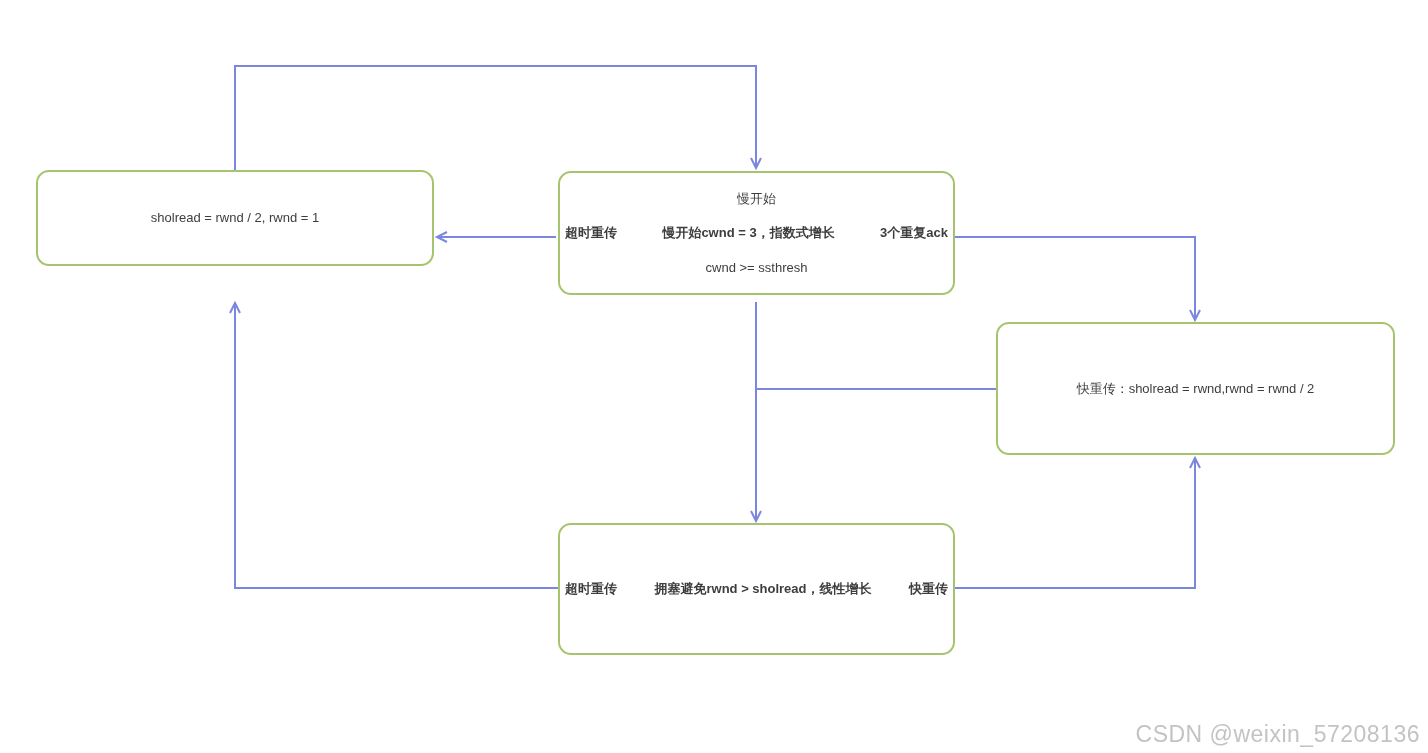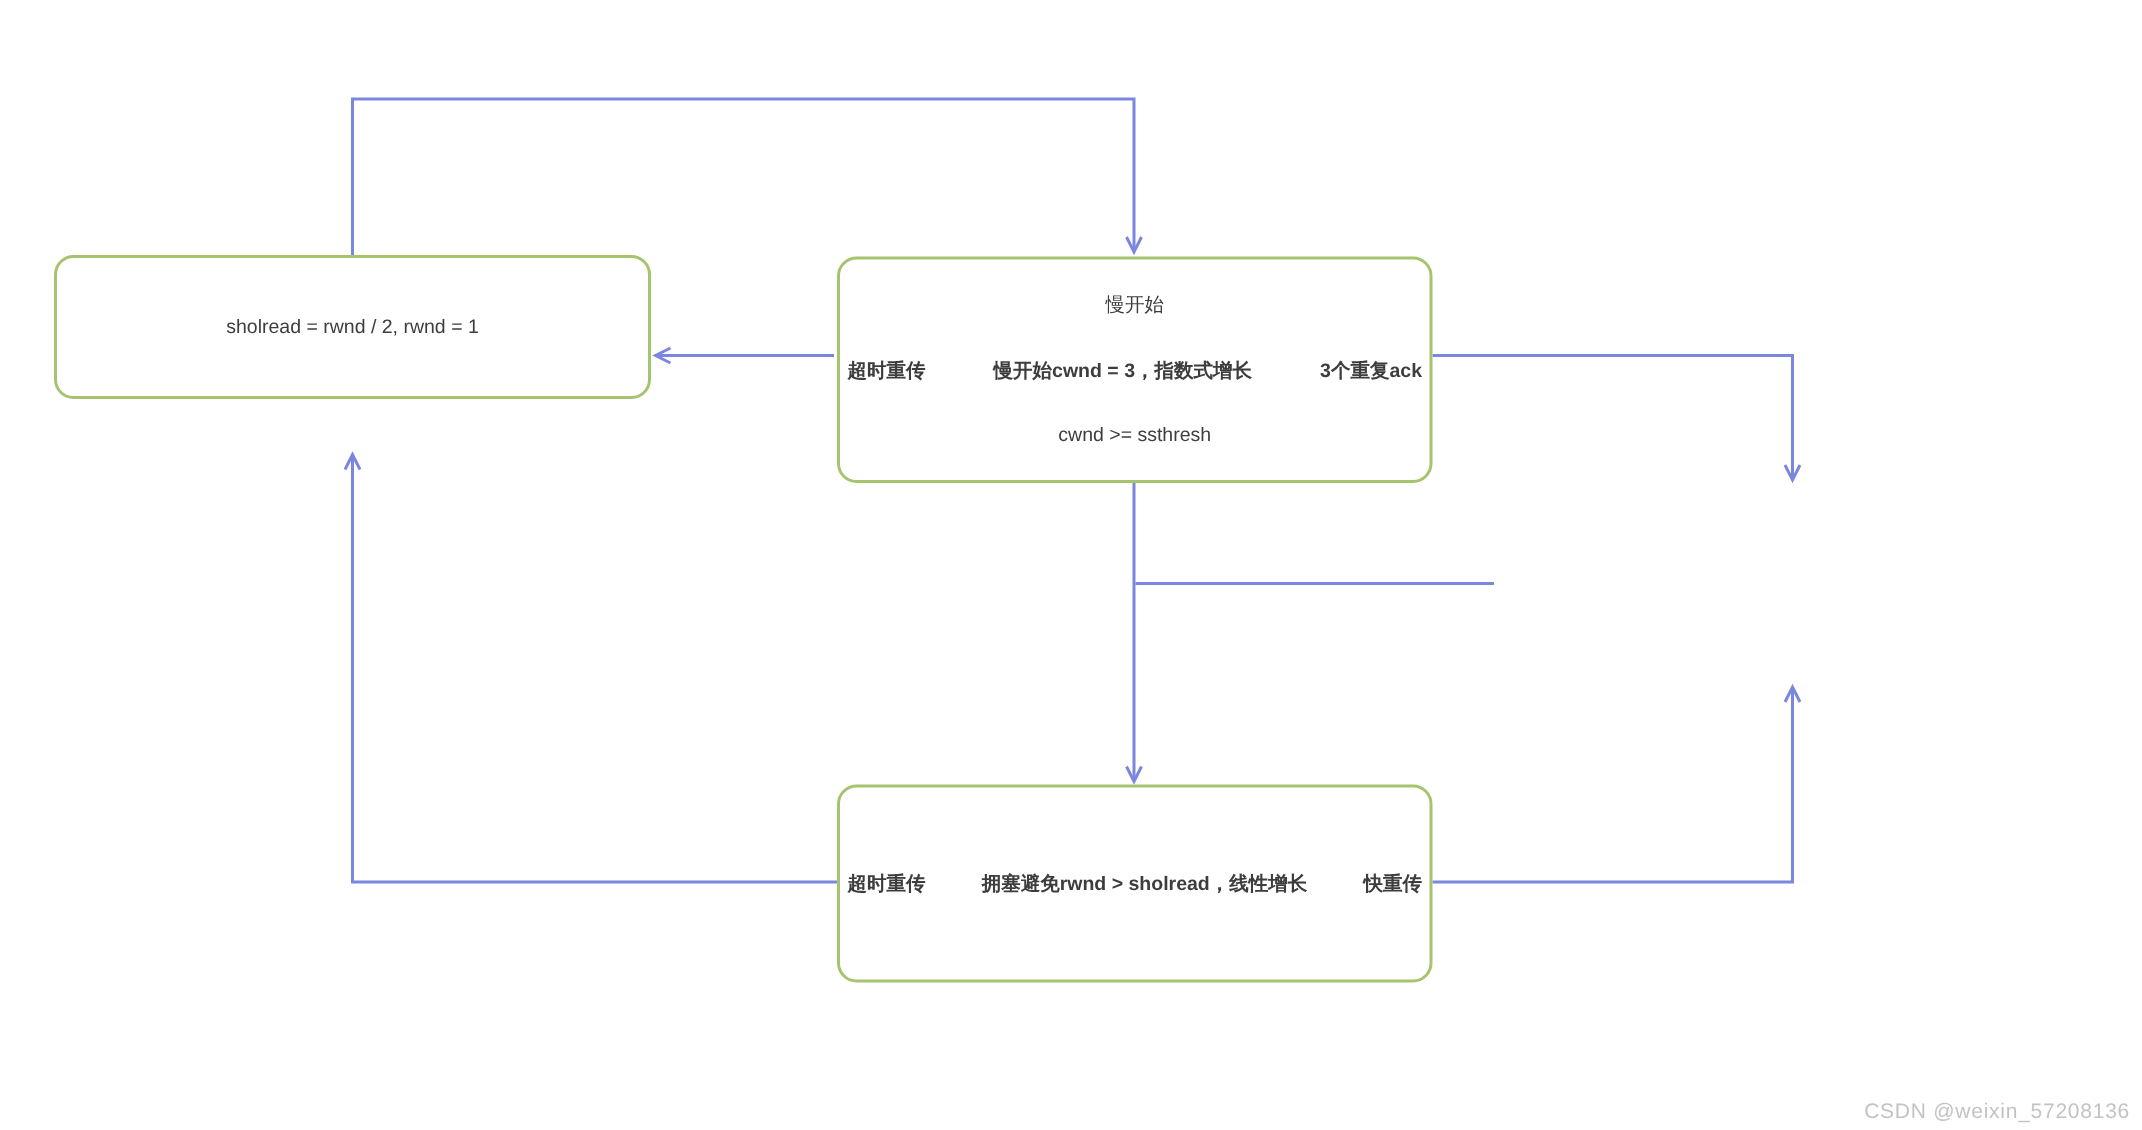--- a/index.html
+++ b/index.html
@@ -42,39 +42,39 @@
     border: 2.5px solid var(--node-border);
     border-radius: 13px;
     display: flex;
     align-items: center;
     justify-content: center;
     font-size: 13px;
     color: var(--text);
     line-height: 1.2;
   }
   #node-reset            { left: 36px;  top: 170px; width: 398px; height: 96px; }
-  #node-slow-start       { left: 558px; top: 171px; width: 397px; height: 151px;
+  #node-slow-start       { left: 558px; top: 171px; width: 397px; height: 124px;
                            flex-direction: column; justify-content: space-around;
                            padding: 8px 0; }
   #node-fast-retransmit  { left: 996px; top: 322px; width: 399px; height: 133px; }
   #node-congestion       { left: 558px; top: 523px; width: 397px; height: 132px; }
   .node-row {
     display: flex;
     width: 100%;
     justify-content: space-between;
     align-items: center;
     padding: 0 5px;
     font-weight: bold;
   }
   .node-row-center { text-align: center; }
   .watermark {
     position: absolute;
     right: 8px;
     bottom: 5px;
-    font-size: 14px;
+    font-size: 23px;
     color: var(--watermark);
     letter-spacing: 0.5px;
     margin-left: 16px;
   }
 </style>
 </head>
 <body>
 
 <div class="canvas">
 
@@ -107,20 +107,23 @@
   <div class="node" id="node-slow-start">
     <div class="node-row-center">慢开始</div>
     <div class="node-row">
       <span>超时重传</span>
       <span>慢开始cwnd = 3，指数式增长</span>
       <span>3个重复ack</span>
     </div>
     <div class="node-row-center">cwnd &gt;= ssthresh</div>
   </div>
 
+  <div class="node" id="node-fast-retransmit">
+    <span>快重传：sholread = rwnd,rwnd = rwnd / 2</span>
+  </div>
 
   <div class="node" id="node-congestion">
     <div class="node-row">
       <span>超时重传</span>
       <span>拥塞避免rwnd &gt; sholread，线性增长</span>
       <span>快重传</span>
     </div>
   </div>
 
   <div class="watermark">CSDN @weixin_57208136</div>

